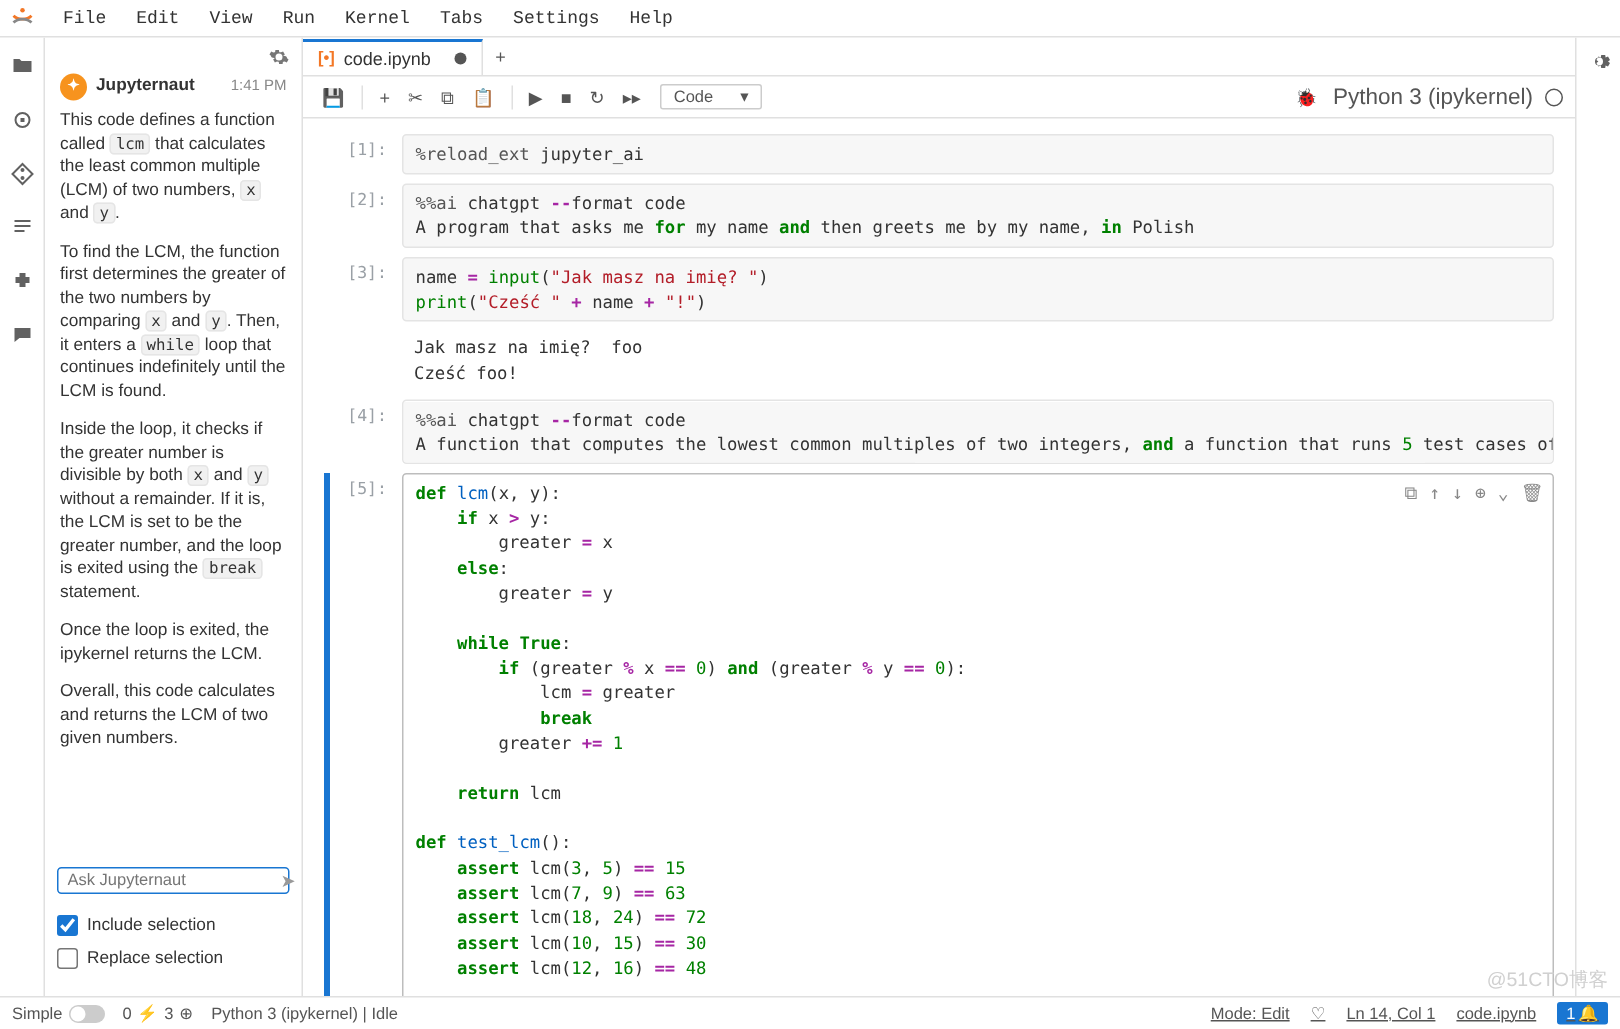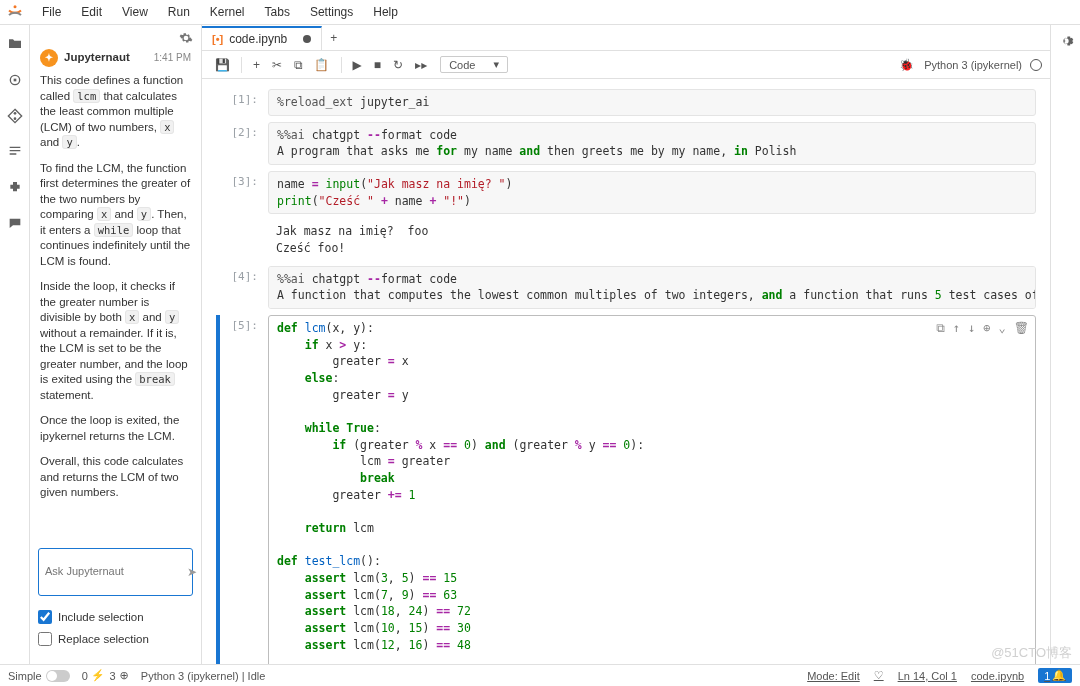--- a/index.html
+++ b/index.html
@@ -1,56 +1,56 @@
 <!DOCTYPE html>
 <html><head>
 <meta charset="utf-8">
 <style>
   * { box-sizing: border-box; margin: 0; padding: 0; }
   body { font-family: -apple-system, BlinkMacSystemFont, "Segoe UI", Helvetica, Arial, sans-serif; font-size: 12px; color: #333; background: #fff; width: 1080px; height: 686px; overflow: hidden; display: flex; flex-direction: column; }
   
-  .menubar { display: flex; align-items: center; border-bottom: 1px solid #e0e0e0; height: 25px; padding: 0 6px; }
+  .menubar { display: flex; align-items: center; border-bottom: 1px solid #e0e0e0; height: 25px; padding: 0 6px; font-family: Liberation Mono, monospace; }
   .jlogo { width: 18px; height: 18px; margin-right: 8px; display: flex; align-items: center; justify-content: center; }
   .menubar .menu-item { padding: 4px 10px; cursor: pointer; font-size: 12px; }
   
   .main-row { flex: 1; display: flex; overflow: hidden; }
   .left-rail { width: 30px; border-right: 1px solid #e0e0e0; display: flex; flex-direction: column; align-items: center; padding-top: 10px; gap: 18px; color: #616161; }
   .left-rail .rail-icon { width: 18px; height: 18px; display: flex; align-items: center; justify-content: center; cursor: pointer; }
   .left-rail svg { fill: #616161; }
   
   .sidebar { width: 172px; border-right: 1px solid #e0e0e0; display: flex; flex-direction: column; position: relative; }
   .sidebar-header { display: flex; justify-content: flex-end; padding: 6px 8px 0 8px; color: #777; }
   .gear { width: 14px; height: 14px; cursor: pointer; }
   .chat-area { padding: 4px 10px 10px 10px; flex: 1; overflow-y: auto; font-size: 11.5px; line-height: 1.35; }
   .chat-header { display: flex; align-items: center; gap: 6px; margin-bottom: 6px; }
   .chat-avatar { width: 18px; height: 18px; border-radius: 50%; background: linear-gradient(135deg,#f7931e,#f7931e); display:flex;align-items:center;justify-content:center;color:#fff;font-size:10px;font-weight:bold; }
   .chat-name { font-weight: 600; }
   .chat-time { color: #888; font-size: 10px; margin-left: auto; }
   .chat-body p { margin-bottom: 10px; }
   .code-inline { font-family: ui-monospace, Menlo, Consolas, monospace; background: #f1f1f1; border: 1px solid #e5e5e5; border-radius: 3px; padding: 0 3px; font-size: 10.5px; }
   .chat-input-row { padding: 0 8px; }
-  .chat-input { display: flex; align-items: flex-start; border: 1.5px solid #1976d2; border-radius: 3px; padding: 16px 6px; margin-bottom: 14px; }
+  .chat-input { display: flex; align-items: center; border: 1.5px solid #1976d2; border-radius: 3px; padding: 1px 6px; margin-bottom: 14px; }
   .chat-input input { flex: 1; border: none; outline: none; font-size: 11px; }
   .chat-input .send { color: #999; }
   .chat-options { padding: 0 8px 10px 8px; font-size: 11.5px; }
   .chat-options label { display: flex; align-items: center; gap: 6px; margin-bottom: 8px; cursor: pointer; }
   .chat-options input[type=checkbox] { width: 14px; height: 14px; accent-color: #1976d2; }
   
   .doc-area { flex: 1; display: flex; flex-direction: column; overflow: hidden; }
   .tabbar { display: flex; align-items: center; border-bottom: 1px solid #e0e0e0; height: 26px; }
   .tab { display: flex; align-items: center; gap: 6px; padding: 4px 10px; border-right: 1px solid #e0e0e0; border-top: 2px solid #1976d2; background: #fff; font-size: 12px; }
   .tab .tab-icon { color: #f37726; font-weight: bold; font-size: 11px; }
   .tab .dirty { width: 8px; height: 8px; border-radius: 50%; background: #555; margin-left: 10px; }
   .tab-add { padding: 4px 8px; color: #555; cursor: pointer; }
   .nb-toolbar { display: flex; align-items: center; border-bottom: 1px solid #e0e0e0; height: 28px; padding: 0 8px; gap: 2px; font-size: 12px; color: #555; }
   .nb-toolbar .tb-btn { padding: 3px 5px; cursor: pointer; display:flex;align-items:center;justify-content:center; }
   .nb-toolbar .tb-sep { width: 1px; background: #e0e0e0; height: 16px; margin: 0 4px; }
   .cell-type { display: flex; align-items: center; gap: 18px; border: 1px solid #ccc; padding: 1px 8px; border-radius: 2px; font-size: 11px; margin-left: 6px; }
   .spacer { flex: 1; }
-  .kernel-name { margin-right: 6px; font-size: 11px; }
+  .kernel-name { margin-right: 6px; font-size: 15px; }
   .kernel-dot { width: 12px; height: 12px; border: 1.5px solid #555; border-radius: 50%; }
   .far-rail { width: 30px; border-left: 1px solid #e0e0e0; display: flex; flex-direction: column; align-items: center; padding-top: 8px; color: #616161; }
   
   .notebook { flex: 1; overflow: auto; padding: 10px 14px; }
   .cell-row { display: flex; align-items: flex-start; margin-bottom: 6px; }
   .prompt { width: 52px; text-align: right; padding-right: 10px; font-family: ui-monospace, Menlo, Consolas, monospace; font-size: 11px; color: #9aa0a6; padding-top: 4px; flex-shrink:0;}
   .cell-box { flex: 1; background: #f7f7f7; border: 1px solid #e4e4e4; border-radius: 3px; padding: 4px 8px; font-family: ui-monospace, Menlo, Consolas, monospace; font-size: 11.5px; line-height: 1.45; white-space: pre; overflow-x: auto; position: relative; }
   .cell-output { flex: 1; padding: 3px 8px; font-family: ui-monospace, Menlo, Consolas, monospace; font-size: 11.5px; line-height: 1.45; white-space: pre; }
   .cell-row.active { position: relative; }
   .cell-row.active::before { content: ""; position: absolute; left: 0px; top: 0; bottom: 0; width: 4px; background: #1976d2; }

